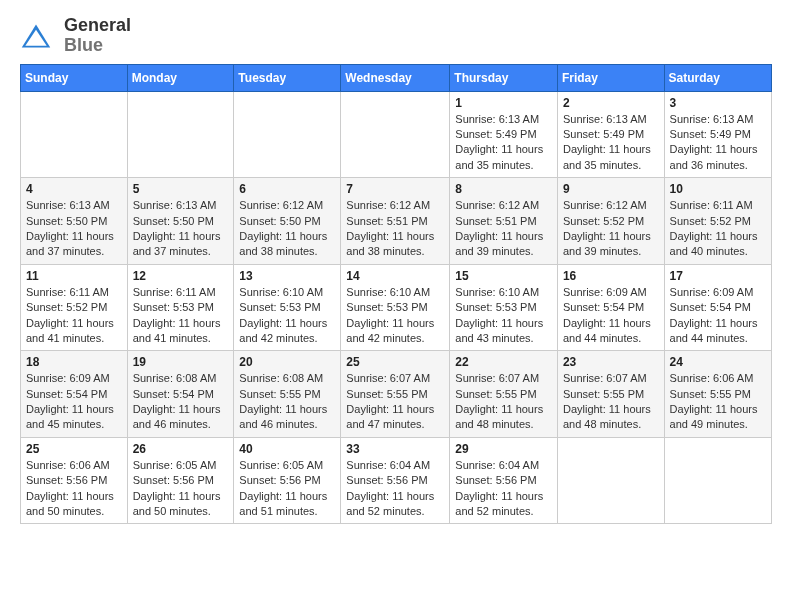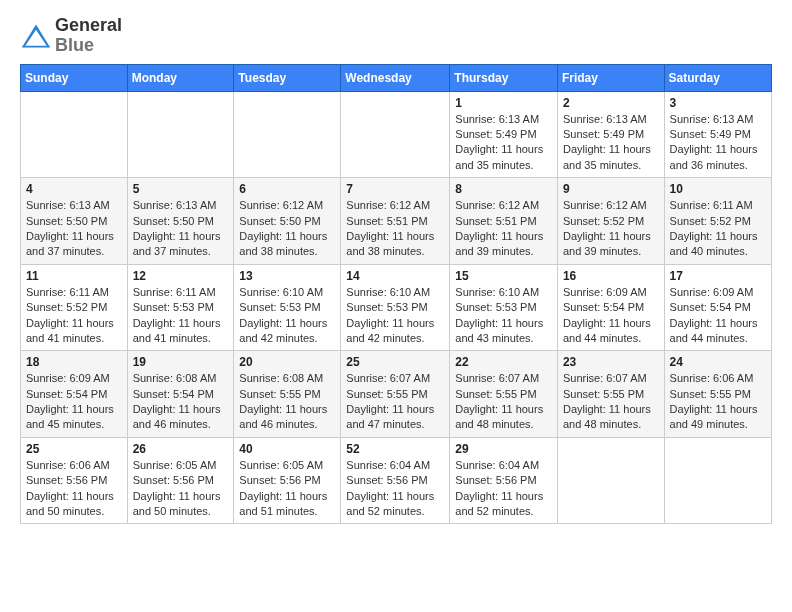--- a/index.html
+++ b/index.html
@@ -12,21 +12,21 @@
     }
     .header-area {
       display: flex;
       align-items: flex-start;
       justify-content: space-between;
       margin-bottom: 8px;
     }
     .logo {
       display: flex;
       align-items: center;
-      gap: 3px;
+      gap: 12px;
     }
     .logo-text {
       font-size: 18px;
       font-weight: bold;
       line-height: 1.1;
     }
     .logo-general { color: #333; }
     .logo-blue { color: #737373; }
     .logo-icon {
       width: 32px;
@@ -316,21 +316,21 @@
 and 50 minutes.</div>
         </td>
         <td>
           <span class="day-number">40</span>
           <div class="day-info">Sunrise: 6:05 AM
 Sunset: 5:56 PM
 Daylight: 11 hours
 and 51 minutes.</div>
         </td>
         <td>
-          <span class="day-number">52</span>
+          <span class="day-number">33</span>
           <div class="day-info">Sunrise: 6:04 AM
 Sunset: 5:56 PM
 Daylight: 11 hours
 and 52 minutes.</div>
         </td>
         <td>
           <span class="day-number">29</span>
           <div class="day-info">Sunrise: 6:04 AM
 Sunset: 5:56 PM
 Daylight: 11 hours

